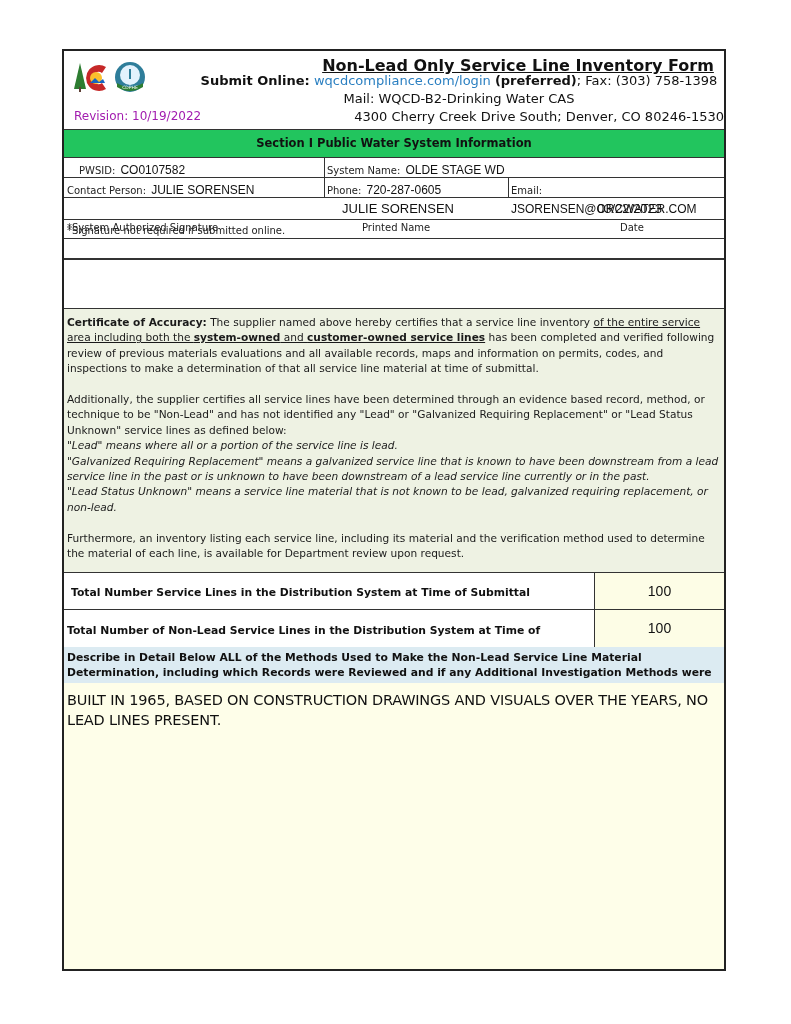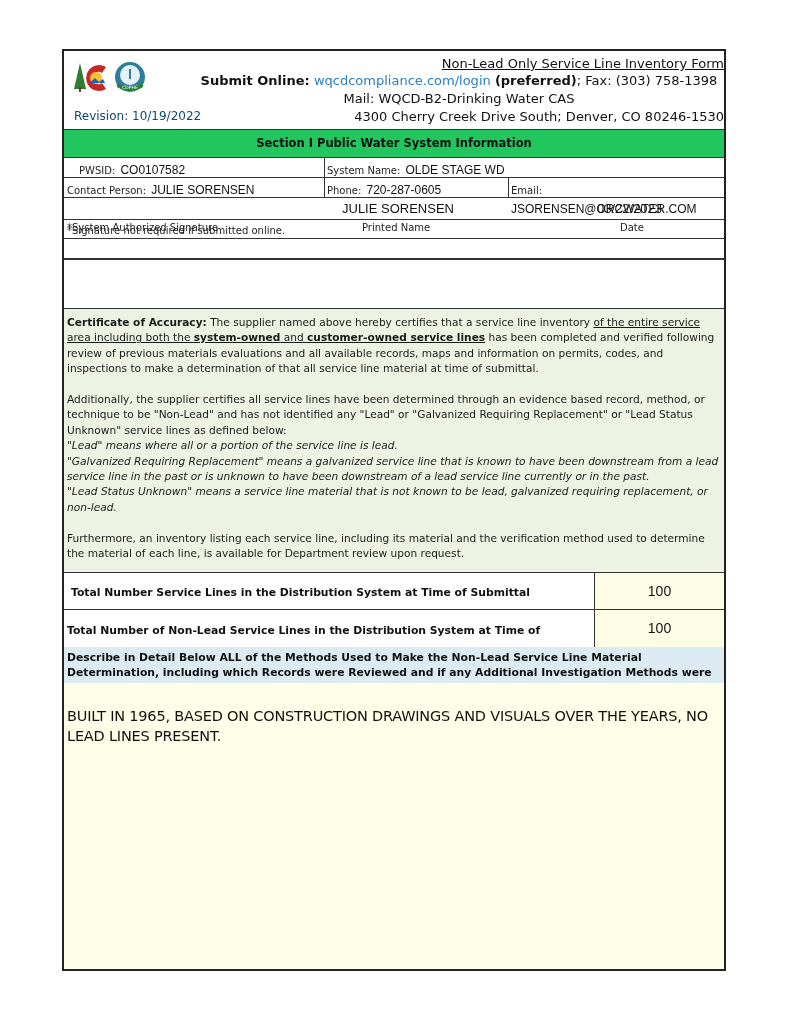--- a/index.html
+++ b/index.html
@@ -4,41 +4,41 @@
 <style>
   html, body { margin: 0; padding: 0; background: #ffffff; }
   body { width: 791px; height: 1024px; position: relative; font-family: "DejaVu Sans", sans-serif; color: #111; }
   .form { position: absolute; left: 62px; top: 49px; width: 664px; height: 922px; border: 2px solid #222; box-sizing: border-box; background: #fff; }
   .abs { position: absolute; box-sizing: border-box; }
   .hline { position: absolute; left: 0; right: 0; height: 0; border-top: 1.5px solid #333; }
   .vline { position: absolute; width: 0; border-left: 1.5px solid #333; }
 
   
   .logos { left: 8px; top: 8px; width: 80px; height: 36px; }
-  .rev { left: 10px; top: 58px; font-size: 12px; color: #0c4a6e; }
-  .hdr-title { left: 0; right: 0; top: 5px; text-align: right; font-size: 13px; font-weight: normal; }
+  .rev { left: 10px; top: 58px; font-size: 12px; color: #a21caf; }
+  .hdr-title { left: 0; right: 0; top: 5px; text-align: center; font-size: 16px; font-weight: bold; }
   .hdr-title span { text-decoration: underline; padding-left: 248px; }
   .hdr-line { left: 130px; right: 0; text-align: center; font-size: 13px; }
   .link { color: #2a7fc1; }
   .bold { font-weight: bold; }
 
   .sec-band { background: #22c55e; }
   .sec-title { text-align: center; font-weight: bold; font-size: 11.5px; }
   .lbl { font-size: 10px; color: #222; }
   .val { font-family: "Liberation Sans", sans-serif; font-size: 12px; color: #111; }
 
   .cert { left: 0; right: 0; top: 258px; height: 263px; background: #eef2e3; padding: 6px 4px 0 3px; font-size: 10.6px; line-height: 15.4px; color: #1a1a1a; }
   .cert p { margin: 0 0 15.4px 0; }
   .cert i { font-style: italic; }
   .u { text-decoration: underline; }
 
   .total-label { font-size: 10.8px; font-weight: bold; padding-left: 3px; }
   .total-val { background: #fdfde6; text-align: center; font-family: "Liberation Sans", sans-serif; font-size: 14px; }
   .describe { left: 0; right: 0; top: 596px; height: 36px; background: #dcebf2; font-size: 10.8px; font-weight: bold; padding: 3px 3px; line-height: 15px; }
-  .answer { left: 0; right: 0; top: 632px; bottom: 0; background: #fefee9; font-size: 14.5px; padding: 23px 3px; line-height: 20px; letter-spacing: -0.2px; }
+  .answer { left: 0; right: 0; top: 632px; bottom: 0; background: #fefee9; font-size: 14.5px; padding: 7px 3px; line-height: 20px; letter-spacing: -0.2px; }
 </style>
 </head>
 <body>
 
 <div class="form">
 
   <div class="abs logos">
     <svg width="80" height="36" viewBox="0 0 80 36" style="position:absolute;left:0;top:0;">
       <polygon points="8,4 2,30 14,30" fill="#2e7d32"></polygon>
       <rect x="7" y="28" width="2" height="5" fill="#5d4037"></rect>

